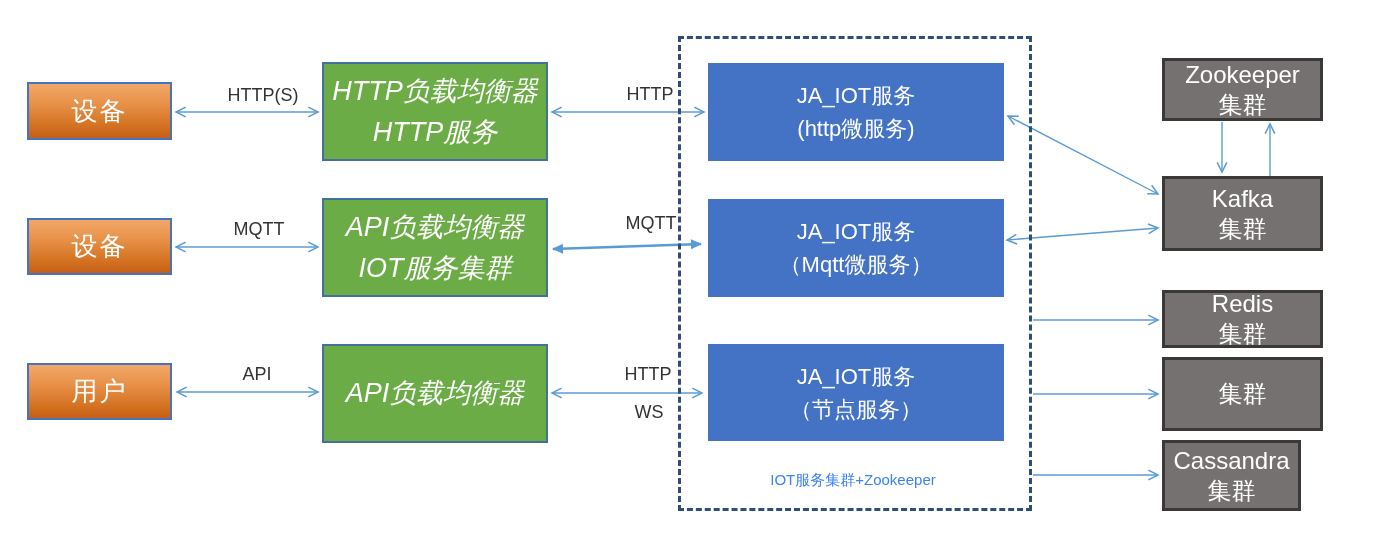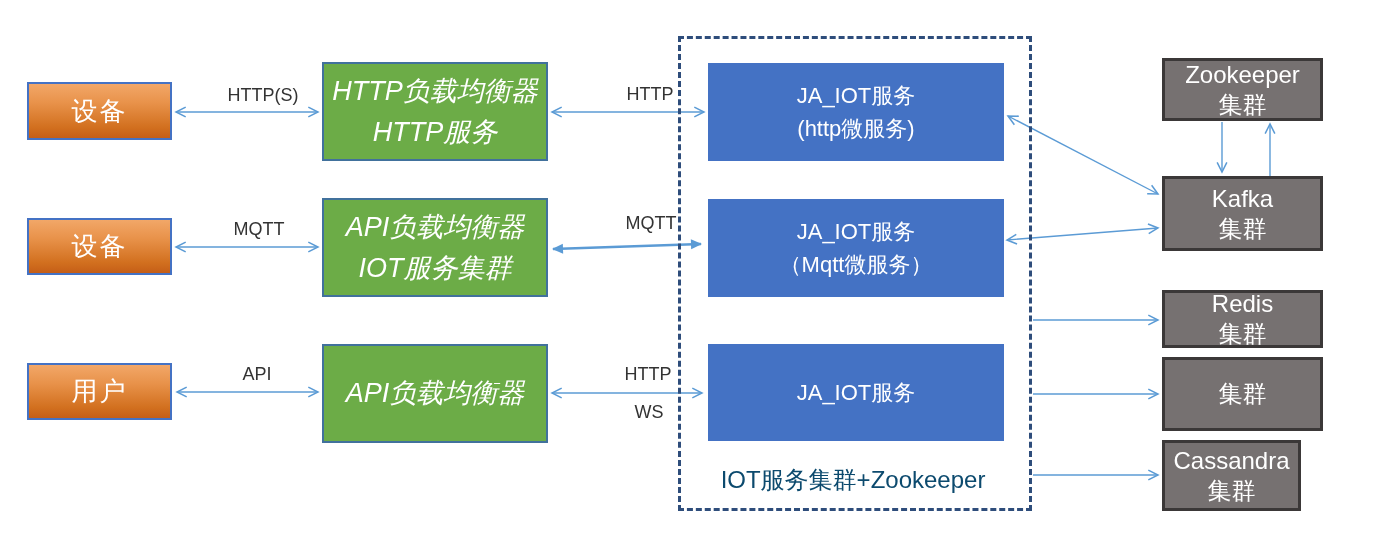--- a/index.html
+++ b/index.html
@@ -27,21 +27,21 @@
     position:absolute;left:678px;top:36px;width:354px;height:475px;
     border:3px dashed #2e4d7b;box-sizing:border-box;
   }
   .edge-label{
     position:absolute;transform:translate(-50%,-50%);font-size:18px;color:#333333;
     white-space:nowrap;
     margin-left:16px;
   }
   .cluster-label{
     position:absolute;left:853px;top:480px;transform:translate(-50%,-50%);
-    font-size:24px;color:#0c4a6e;white-space:nowrap;
+    font-size:15px;color:#3b82f6;white-space:nowrap;
   }
   .footnote{
     position:absolute;left:1128px;top:517px;font-size:23px;color:#111111;
     white-space:nowrap;
   }
   svg.wires{position:absolute;left:0;top:0;width:1389px;height:556px;pointer-events:none;}
 </style>
 </head>
 <body>
 
@@ -104,20 +104,21 @@
   <div class="box blue" style="left:708px;top:63px;width:296px;height:98px">
     <span>JA_IOT服务</span>
     <span>(http微服务)</span>
   </div>
   <div class="box blue" style="left:708px;top:199px;width:296px;height:98px">
     <span>JA_IOT服务</span>
     <span>（Mqtt微服务）</span>
   </div>
   <div class="box blue" style="left:708px;top:344px;width:296px;height:97px">
     <span>JA_IOT服务</span>
+    <span>（节点服务）</span>
   </div>
 
   <div class="cluster-label">IOT服务集群+Zookeeper</div>
 
   <div class="box gray" style="left:1162px;top:58px;width:161px;height:63px">
     <span>Zookeeper</span>
     <span>集群</span>
   </div>
   <div class="box gray" style="left:1162px;top:176px;width:161px;height:75px">
     <span>Kafka</span>

